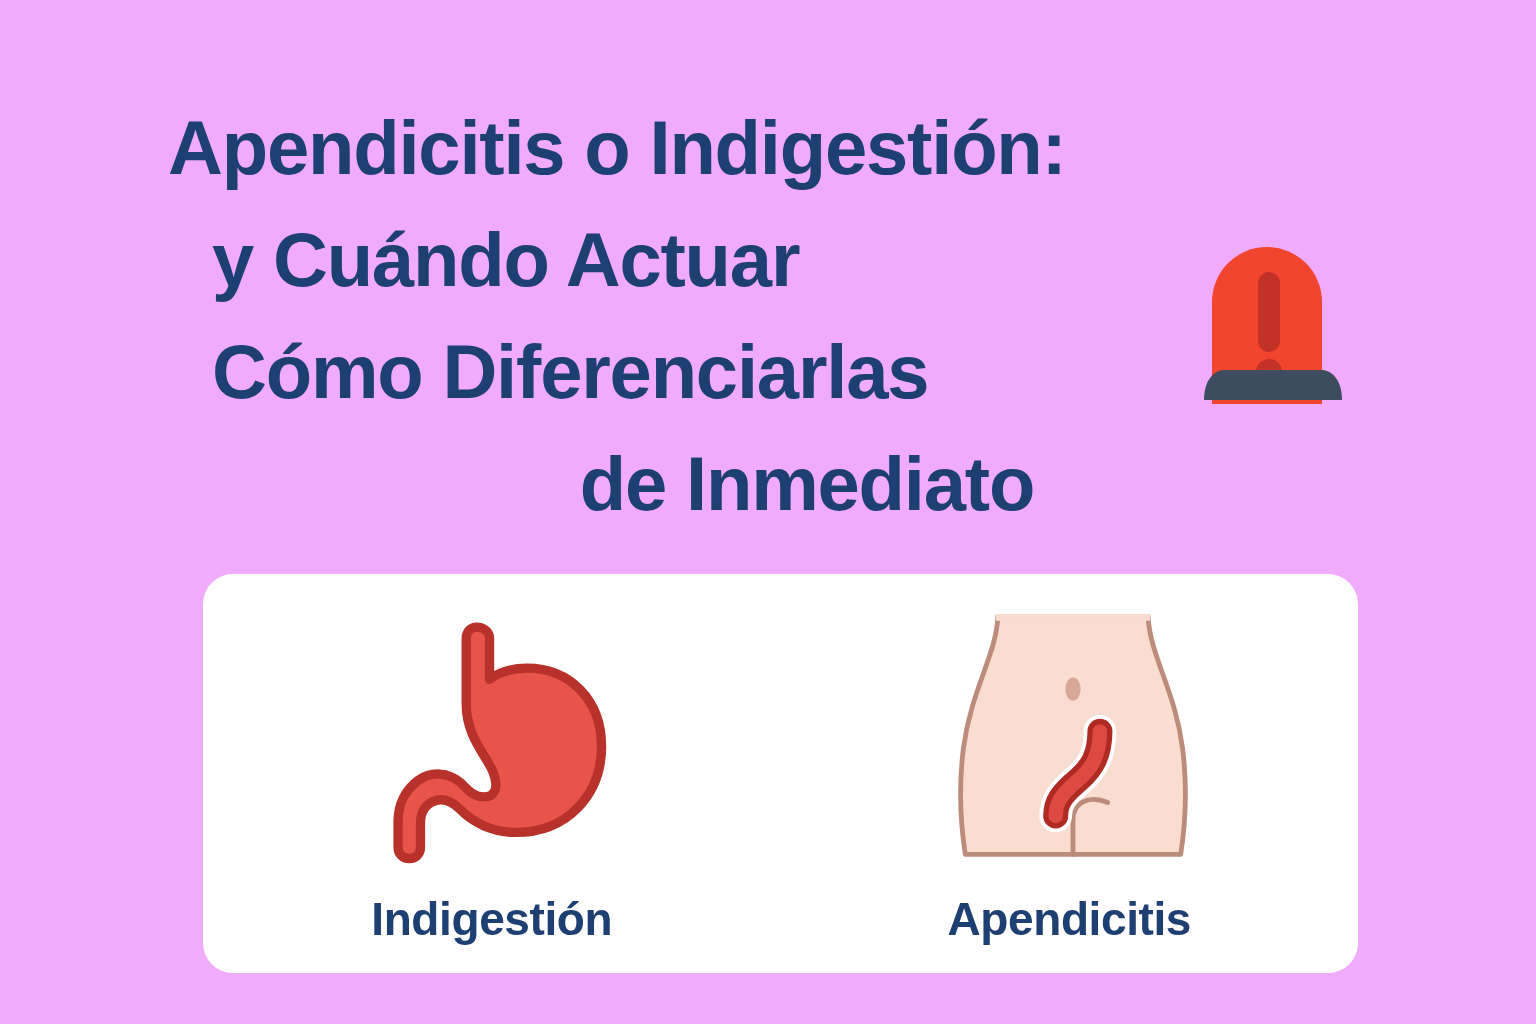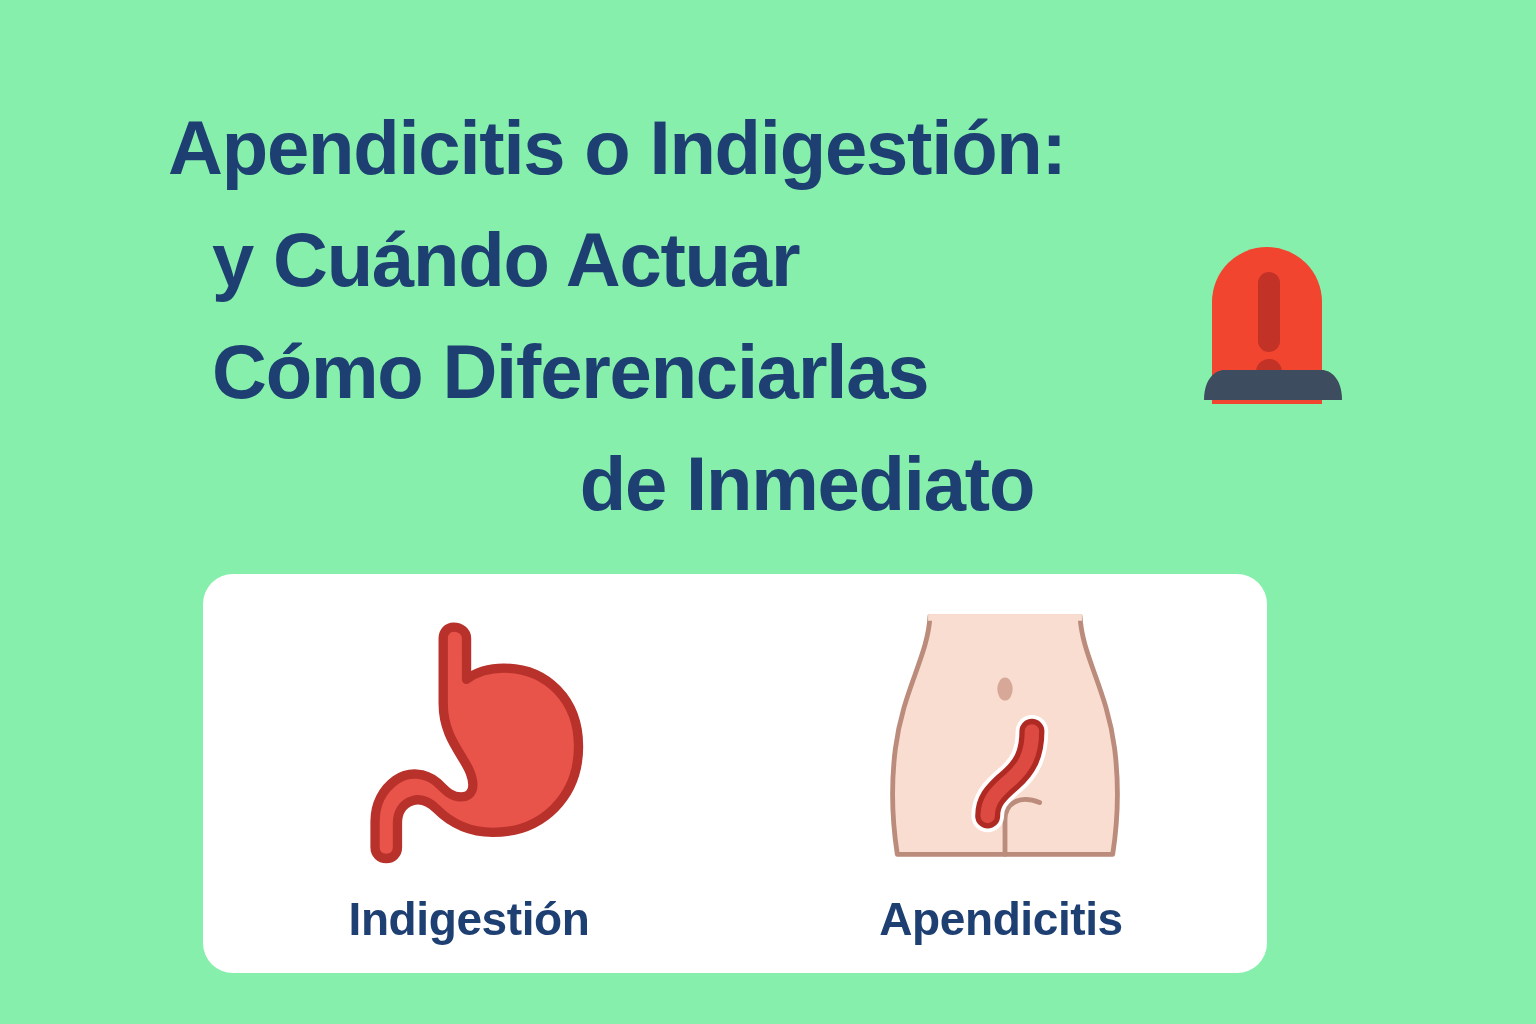--- a/index.html
+++ b/index.html
@@ -11,21 +11,21 @@
     height: 1024px;
     overflow: hidden;
     background: #eef2f7;
     font-family: "Liberation Sans", sans-serif;
     position: relative;
   }
 
   #stage {
     position: absolute;
     inset: 0;
-    background: #86efac;
+    background: #f0abfc;
   }
 
   
   .title-block {
     position: absolute;
     left: 168px;
     top: 92px;
     width: 1230px;
   }
   .title-line {
@@ -48,21 +48,21 @@
     top: 228px;
     width: 160px;
     height: 180px;
   }
 
   
   .card {
     position: absolute;
     left: 203px;
     top: 574px;
-    width: 1064px;
+    width: 1155px;
     height: 399px;
     background: #ffffff;
     border-radius: 30px;
   }
 
   .card-inner {
     position: absolute;
     inset: 0;
     display: flex;
   }

